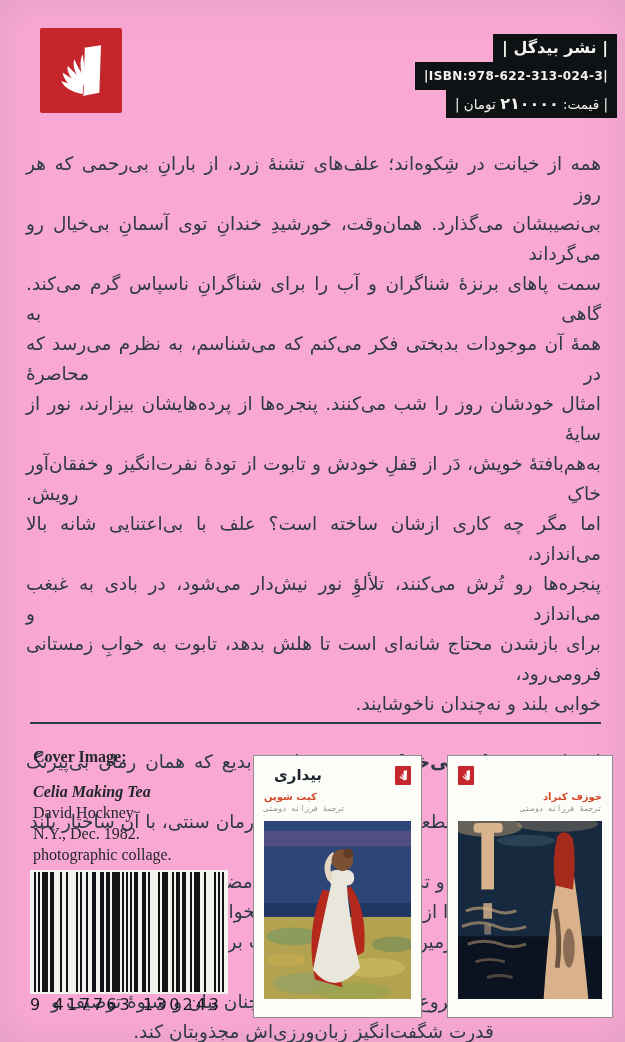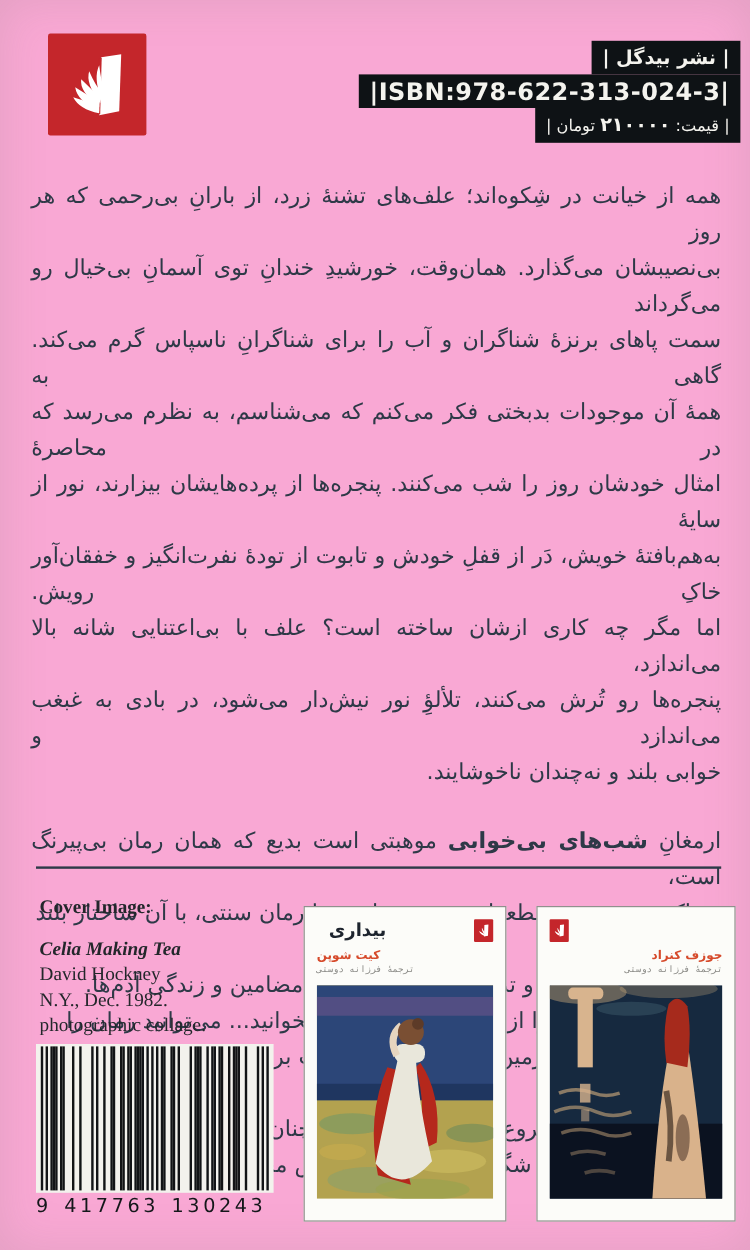--- a/index.html
+++ b/index.html
@@ -15,21 +15,21 @@
     background:#c4262b;border-radius:2px;display:flex;align-items:center;justify-content:center;
   }
   .logo svg{width:50px;height:60px;}
   .infobox{
     position:absolute;right:8px;top:34px;display:flex;flex-direction:column;align-items:flex-end;
   }
   .bar{
     background:#0e1215;color:#f4f3ee;padding:4px 9px;line-height:20px;white-space:nowrap;
   }
   .bar.pub{font-size:16px;direction:rtl;font-weight:bold;}
-  .bar.isbn{font-size:20px;font-weight:bold;letter-spacing:.4px;direction:ltr;}
+  .bar.isbn{font-size:12px;font-weight:bold;letter-spacing:.4px;direction:ltr;}
   .bar.price{font-size:13.5px;direction:rtl;}
   .bar.price .amount{font-weight:bold;font-size:16px;letter-spacing:1px;}
   
   .blurb{
     position:absolute;top:149px;left:26px;right:24px;direction:rtl;
     font-size:18.5px;line-height:30px;color:#2e3947;
   }
   .blurb .line{min-height:30px;}
   .j{text-align:justify;text-align-last:justify;}
   .r{text-align:right;}
@@ -100,20 +100,21 @@
   <div class="blurb">
     <div>
       <div class="line j">همه از خیانت در شِکوه‌اند؛ علف‌های تشنهٔ زرد، از بارانِ بی‌رحمی که هر روز</div>
       <div class="line j">بی‌نصیبشان می‌گذارد. همان‌وقت، خورشیدِ خندانِ توی آسمانِ بی‌خیال رو می‌گرداند</div>
       <div class="line j">سمت پاهای برنزهٔ شناگران و آب را برای شناگرانِ ناسپاس گرم می‌کند. گاهی به</div>
       <div class="line j">همهٔ آن موجودات بدبختی فکر می‌کنم که می‌شناسم، به نظرم می‌رسد که در محاصرهٔ</div>
       <div class="line j">امثال خودشان روز را شب می‌کنند. پنجره‌ها از پرده‌هایشان بیزارند، نور از سایهٔ</div>
       <div class="line j">به‌هم‌بافتهٔ خویش، دَر از قفلِ خودش و تابوت از تودهٔ نفرت‌انگیز و خفقان‌آور خاکِ رویش.</div>
       <div class="line j">اما مگر چه کاری ازشان ساخته است؟ علف با بی‌اعتنایی شانه بالا می‌اندازد،</div>
       <div class="line j">پنجره‌ها رو تُرش می‌کنند، تلألؤِ نور نیش‌دار می‌شود، در بادی به غبغب می‌اندازد و</div>
+      <div class="line j">برای بازشدن محتاج شانه‌ای است تا هلش بدهد، تابوت به خوابِ زمستانی فرومی‌رود،</div>
       <div class="line r">خوابی بلند و نه‌چندان ناخوشایند.</div>
     </div>
     <div class="p2">
       <div class="line j"><span>ارمغانِ </span><span class="bold-title">شب‌های بی‌خوابی</span><span> موهبتی است بدیع که همان رمان بی‌پیرنگ است،</span></div>
       <div class="line c">چراکه بیشتر شبیه قطعه‌ای موسیقی است تا رمان سنتی، با آن ساختار بلند و</div>
       <div class="line c">شکل بیانِ کند و تدریجی‌اش در پرداخت مضامین و زندگی آدم‌ها.</div>
       <div class="line c">می‌توانید کتاب را از هر بخشی باز کنید و بخوانید... می‌توانید رمان را</div>
       <div class="line c">ساعت سه صبح زمین بگذارید و به‌رختخواب بروید و یک هفتهٔ بعد بَرش دارید و</div>
       <div class="line c">از جای دیگری شروع به خواندن کنید و همچنان بیان و شیوهٔ توصیف و</div>
       <div class="line c">قدرت شگفت‌انگیز زبان‌ورزی‌اش مجذوبتان کند.</div>

